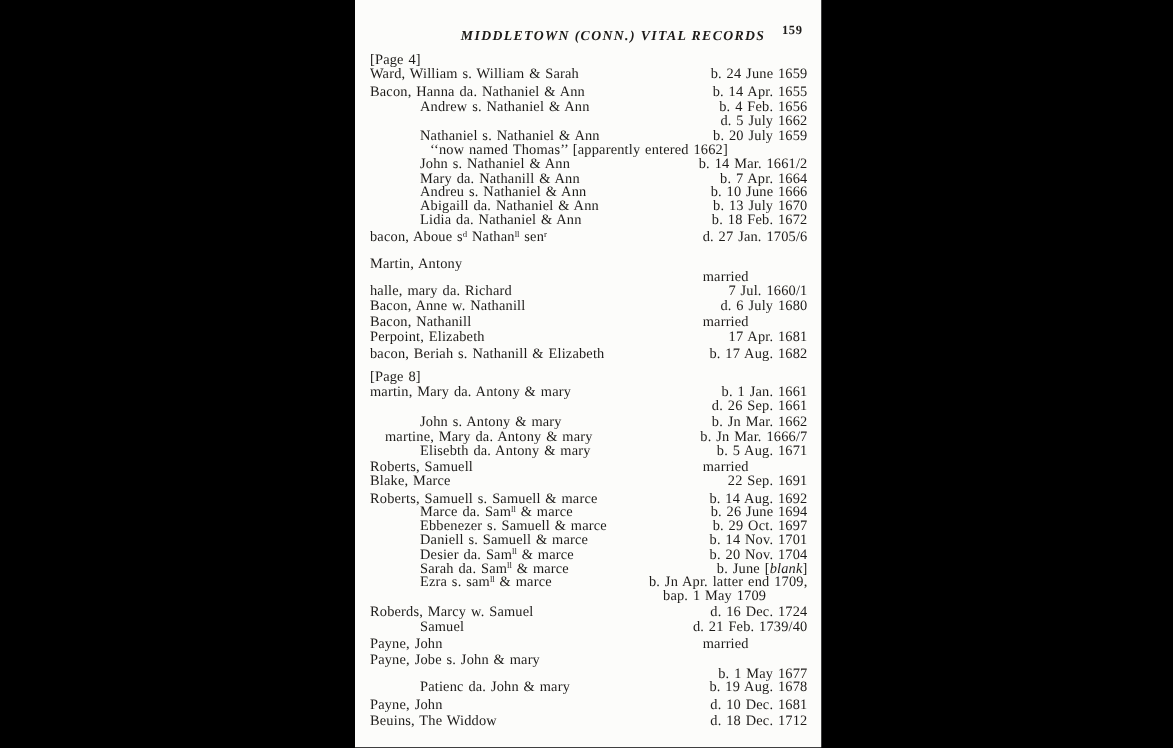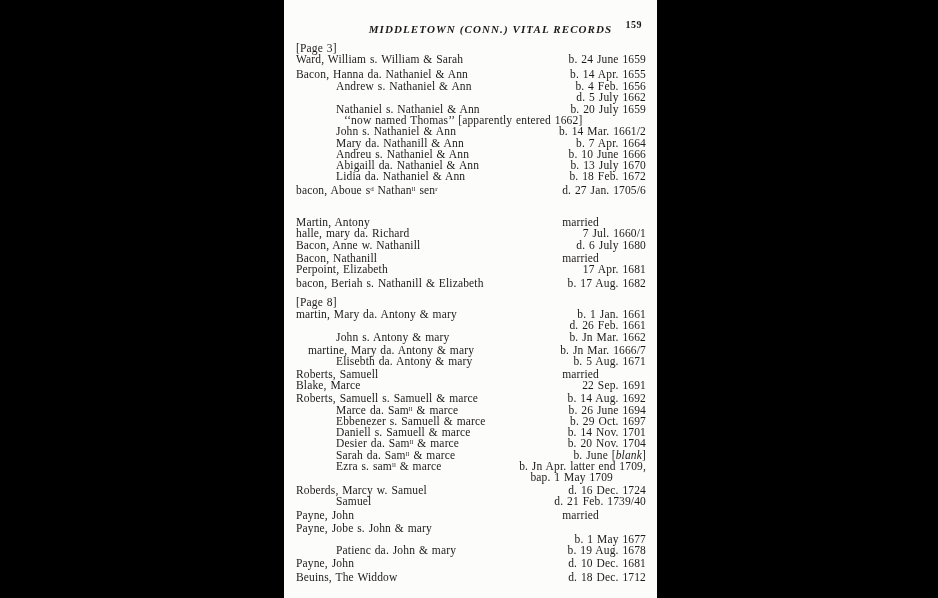--- a/index.html
+++ b/index.html
@@ -23,42 +23,42 @@
 </head>
 <body>
 
 <div class="screen" style="--bg: #000000; --page: #fcfcfa; --ink: #1d1b19;">
   <div class="page">
     <div class="header">
       <span class="title">MIDDLETOWN (CONN.) VITAL RECORDS</span>
       <span class="pageno">159</span>
     </div>
     <div class="content">
-        <div class="section-label" style="margin-top: 12px;">[Page 3]</div>
+        <div class="section-label" style="margin-top: 12px;">[Page 4]</div>
         <div class="row"><span class="name" style="padding-left: 0px;">Ward, William s. William &amp; Sarah</span><span class="date">b. 24 June 1659</span></div>
         <div class="row" style="margin-top: 4px;"><span class="name" style="padding-left: 0px;">Bacon, Hanna da. Nathaniel &amp; Ann</span><span class="date">b. 14 Apr. 1655</span></div>
         <div class="row"><span class="name" style="padding-left: 40px;">Andrew s. Nathaniel &amp; Ann</span><span class="date">b. 4 Feb. 1656</span></div>
         <div class="row"><span class="name" style="padding-left: 0px;"></span><span class="date">d. 5 July 1662</span></div>
         <div class="row" style="margin-top: 1px;"><span class="name" style="padding-left: 40px;">Nathaniel s. Nathaniel &amp; Ann</span><span class="date">b. 20 July 1659</span></div>
         <div class="row"><span class="name" style="padding-left: 48px;">‘‘now named Thomas’’ [apparently entered 1662]</span><span class="date"></span></div>
         <div class="row"><span class="name" style="padding-left: 40px;">John s. Nathaniel &amp; Ann</span><span class="date">b. 14 Mar. 1661/2</span></div>
         <div class="row"><span class="name" style="padding-left: 40px;">Mary da. Nathanill &amp; Ann</span><span class="date">b. 7 Apr. 1664</span></div>
         <div class="row"><span class="name" style="padding-left: 40px;">Andreu s. Nathaniel &amp; Ann</span><span class="date">b. 10 June 1666</span></div>
         <div class="row"><span class="name" style="padding-left: 40px;">Abigaill da. Nathaniel &amp; Ann</span><span class="date">b. 13 July 1670</span></div>
         <div class="row"><span class="name" style="padding-left: 40px;">Lidia da. Nathaniel &amp; Ann</span><span class="date">b. 18 Feb. 1672</span></div>
         <div class="row" style="margin-top: 3px;"><span class="name" style="padding-left: 0px;">bacon, Aboue s<sup>d</sup> Nathan<sup>ll</sup> sen<sup>r</sup></span><span class="date">d. 27 Jan. 1705/6</span></div>
-        <div class="row" style="margin-top: 20px;"><span class="name" style="padding-left: 0px;">Martin, Antony</span><span class="date" style="padding-right: 47px;">married</span></div>
+        <div class="row" style="margin-top: 9px; flex-direction: column;"><span class="name" style="padding-left: 0px;">Martin, Antony</span><span class="date" style="padding-right: 47px;">married</span></div>
         <div class="row"><span class="name" style="padding-left: 0px;">halle, mary da. Richard</span><span class="date">7 Jul. 1660/1</span></div>
         <div class="row" style="margin-top: 1px;"><span class="name" style="padding-left: 0px;">Bacon, Anne w. Nathanill</span><span class="date">d. 6 July 1680</span></div>
         <div class="row" style="margin-top: 2px;"><span class="name" style="padding-left: 0px;">Bacon, Nathanill</span><span class="date" style="padding-right: 47px;">married</span></div>
         <div class="row"><span class="name" style="padding-left: 0px;">Perpoint, Elizabeth</span><span class="date">17 Apr. 1681</span></div>
         <div class="row" style="margin-top: 2px;"><span class="name" style="padding-left: 0px;">bacon, Beriah s. Nathanill &amp; Elizabeth</span><span class="date">b. 17 Aug. 1682</span></div>
         <div class="section-label" style="margin-top: 8px;">[Page 8]</div>
         <div class="row" style="margin-top: 1px;"><span class="name" style="padding-left: 0px;">martin, Mary da. Antony &amp; mary</span><span class="date">b. 1 Jan. 1661</span></div>
-        <div class="row"><span class="name" style="padding-left: 0px;"></span><span class="date">d. 26 Feb. 1661</span></div>
+        <div class="row"><span class="name" style="padding-left: 0px;"></span><span class="date">d. 26 Sep. 1661</span></div>
         <div class="row" style="margin-top: 1px;"><span class="name" style="padding-left: 40px;">John s. Antony &amp; mary</span><span class="date">b. Jn Mar. 1662</span></div>
         <div class="row" style="margin-top: 1px;"><span class="name" style="padding-left: 12px;">martine, Mary da. Antony &amp; mary</span><span class="date">b. Jn Mar. 1666/7</span></div>
         <div class="row"><span class="name" style="padding-left: 40px;">Elisebth da. Antony &amp; mary</span><span class="date">b. 5 Aug. 1671</span></div>
         <div class="row" style="margin-top: 2px;"><span class="name" style="padding-left: 0px;">Roberts, Samuell</span><span class="date" style="padding-right: 47px;">married</span></div>
         <div class="row"><span class="name" style="padding-left: 0px;">Blake, Marce</span><span class="date">22 Sep. 1691</span></div>
         <div class="row" style="margin-top: 2px;"><span class="name" style="padding-left: 0px;">Roberts, Samuell s. Samuell &amp; marce</span><span class="date">b. 14 Aug. 1692</span></div>
         <div class="row"><span class="name" style="padding-left: 40px;">Marce da. Sam<sup>ll</sup> &amp; marce</span><span class="date">b. 26 June 1694</span></div>
         <div class="row"><span class="name" style="padding-left: 40px;">Ebbenezer s. Samuell &amp; marce</span><span class="date">b. 29 Oct. 1697</span></div>
         <div class="row"><span class="name" style="padding-left: 40px;">Daniell s. Samuell &amp; marce</span><span class="date">b. 14 Nov. 1701</span></div>
         <div class="row"><span class="name" style="padding-left: 40px;">Desier da. Sam<sup>ll</sup> &amp; marce</span><span class="date">b. 20 Nov. 1704</span></div>

